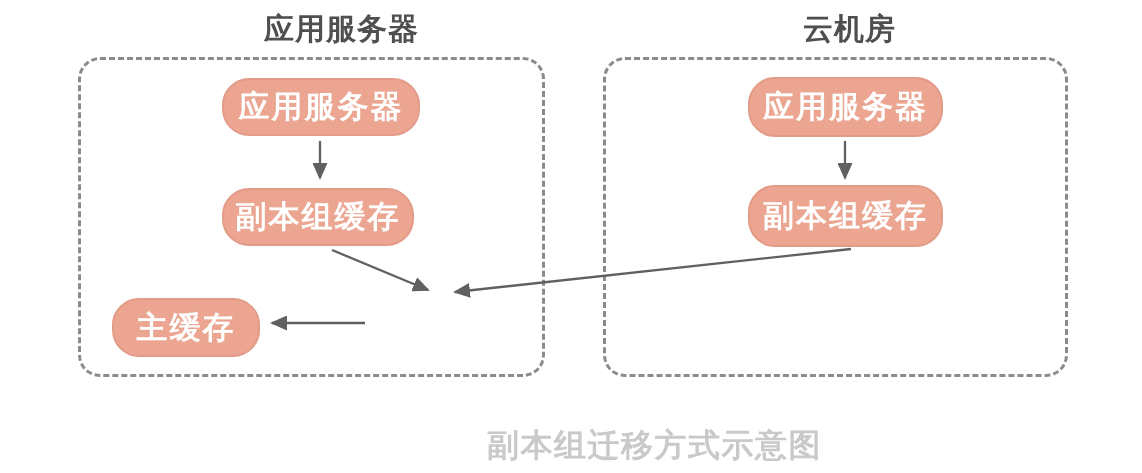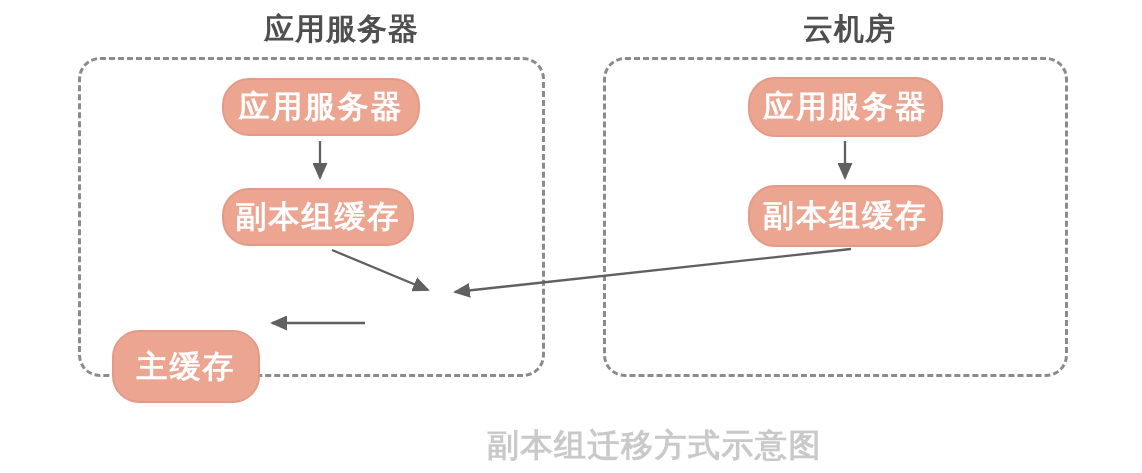--- a/index.html
+++ b/index.html
@@ -51,21 +51,21 @@
     font-size: 31px;
     font-weight: bold;
     display: flex;
     align-items: center;
     justify-content: center;
     letter-spacing: 2px;
     white-space: nowrap;
   }
   .n-left-app       { left: 222px; top: 78px;  width: 198px; height: 58px; }
   .n-left-replica   { left: 222px; top: 188px; width: 192px; height: 58px; }
-  .n-master         { left: 112px; top: 298px; width: 148px; height: 73px; margin-top: 32px; }
+  .n-master         { left: 112px; top: 298px; width: 148px; height: 59px; }
   .n-slave          { left: 368px; top: 297px; width: 145px; height: 61px; }
   .n-right-app      { left: 748px; top: 77px;  width: 195px; height: 60px; }
   .n-right-replica  { left: 748px; top: 185px; width: 195px; height: 62px; }
   .caption {
     position: absolute;
     left: 487px;
     top: 424px;
     font-size: 32px;
     font-weight: bold;
     color: var(--caption-text, #C9C9C9);

